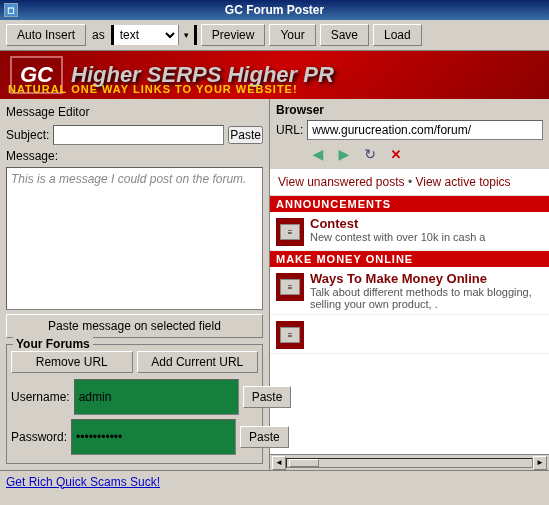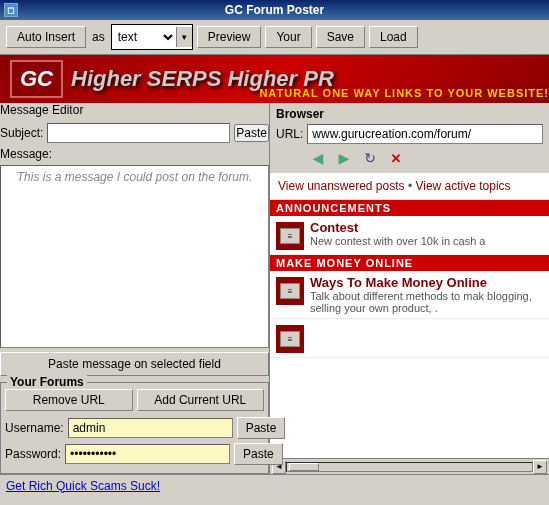--- a/index.html
+++ b/index.html
@@ -44,23 +44,23 @@
       padding: 3px 10px;
       cursor: pointer;
       font-size: 12px;
     }
 
     .as-label { margin: 0 2px; }
 
     .select-wrapper {
       display: flex;
       align-items: center;
-      border: 1px solid #000000;
-      background: white;
-      height: 26px;
+      border: 3px solid #000000;
+      background: white;
+      height: 20px;
     }
     .select-wrapper select {
       border: none;
       background: white;
       font-size: 12px;
       height: 20px;
       outline: none;
       padding: 0 2px;
     }
     .select-dropdown-btn {
@@ -98,39 +98,40 @@
       color: #cccccc;
       font-size: 22px;
       font-weight: bold;
       font-style: italic;
       margin-left: 8px;
       text-shadow: 2px 2px 4px #000;
     }
     .banner-subtext {
       position: absolute;
       bottom: 4px;
-      left: 0; right: 0;
-      text-align: right;
+      left: 8px; right: 0;
+      text-align: left;
       color: #ffcc00;
       font-size: 11px;
       font-weight: bold;
       letter-spacing: 1px;
     }
 
     .main-content {
       display: flex;
       height: calc(505px - 20px - 32px - 60px - 22px);
     }
 
     
     .left-panel {
       width: 270px;
       min-width: 270px;
       background: #d4d0c8;
       border-right: 1px solid #808080;
+      padding: 6px;
       display: flex;
       flex-direction: column;
       gap: 4px;
     }
 
     .section-label {
       font-size: 12px;
       color: #000;
       margin-bottom: 2px;
     }
@@ -157,21 +158,20 @@
       border: 1px solid #808080;
       border-top-color: #606060;
       border-left-color: #606060;
       background: white;
       resize: none;
       padding: 4px;
       font-size: 12px;
       color: #888;
       font-style: italic;
       height: 95px;
-      text-align: center;
     }
 
     .paste-btn {
       background: #d4d0c8;
       border: 1px solid #808080;
       border-top-color: #fff;
       border-left-color: #fff;
       padding: 4px;
       cursor: pointer;
       font-size: 12px;
@@ -217,25 +217,25 @@
       gap: 4px;
       margin-bottom: 4px;
     }
     .credential-row label {
       width: 60px;
       text-align: right;
       font-size: 12px;
     }
     .credential-row input {
       flex: 1;
-      height: 20px;
+      height: 36px;
       border: 1px solid #808080;
       border-top-color: #606060;
       border-left-color: #606060;
-      background: #fef9c3;
+      background: #15803d;
       padding: 2px 4px;
       font-size: 12px;
     }
     .credential-row button {
       background: #d4d0c8;
       border: 1px solid #808080;
       border-top-color: #fff;
       border-left-color: #fff;
       padding: 3px 8px;
       cursor: pointer;

